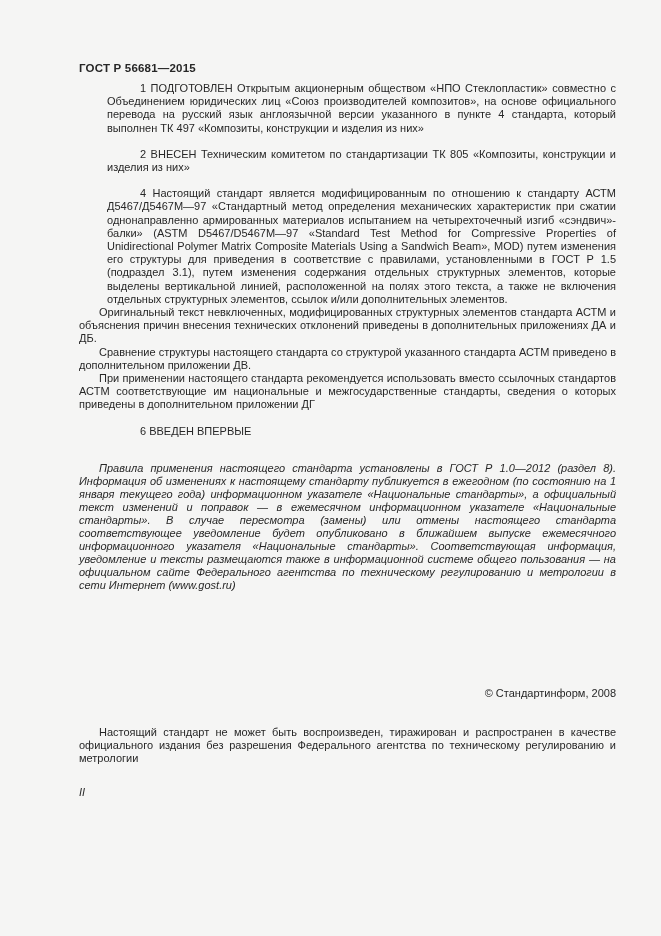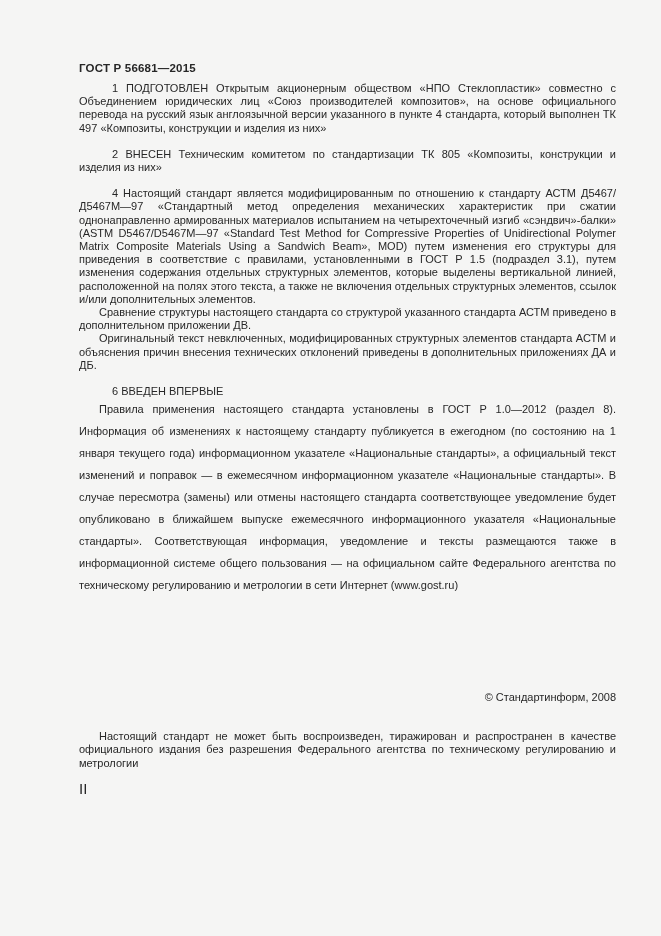--- a/index.html
+++ b/index.html
@@ -38,66 +38,71 @@
   }
   p {
     font-size: 11px;
     line-height: 13.2px;
     text-align: justify;
     margin: 0;
   }
   p.num {
     text-indent: 33px;
     margin-top: 13px;
+    margin-left: 28px;
   }
   p.first {
     margin-top: 8px;
   }
   p.cont {
     text-indent: 20px;
     margin-top: 0;
   }
   p.legal-note {
+    font-style: italic;
     text-indent: 20px;
-    line-height: 22px;
+    margin-top: 24px;
+    line-height: 13px;
   }
   .copyright {
     font-size: 11px;
     text-align: right;
     margin-top: 95px;
   }
   p.repro {
     text-indent: 20px;
     margin-top: 27px;
   }
   .page-number {
-    font-size: 15px;
-    margin-top: 10px;
+    font-size: 11px;
+    margin-top: 21px;
+    font-style: italic;
   }
 </style>
 </head>
 <body>
 
 <div class="page">
   <div class="content">
 
     <div class="doc-code">ГОСТ Р 56681—2015</div>
 
 
     <p class="num first">1  ПОДГОТОВЛЕН Открытым акционерным обществом «НПО Стеклопластик» совместно с Объединением юридических лиц «Союз производителей композитов», на основе официального перевода на русский язык англоязычной версии указанного в пункте 4 стандарта, который выполнен ТК 497 «Композиты, конструкции и изделия из них»</p>
 
     <p class="num">2  ВНЕСЕН Техническим комитетом по стандартизации ТК 805 «Композиты, конструкции и изделия из них»</p>
 
 
     <p class="num">4  Настоящий стандарт является модифицированным по отношению к стандарту АСТМ Д5467/Д5467М—97 «Стандартный метод определения механических характеристик при сжатии однонаправленно армированных материалов испытанием на четырехточечный изгиб «сэндвич»-балки» (ASTM D5467/D5467M—97 «Standard Test Method for Compressive Properties of Unidirectional Polymer Matrix Composite Materials Using a Sandwich Beam», MOD) путем изменения его структуры для приведения в соответствие с правилами, установленными в ГОСТ Р 1.5 (подраздел 3.1), путем изменения содержания отдельных структурных элементов, которые выделены вертикальной линией, расположенной на полях этого текста, а также не включения отдельных структурных элементов, ссылок и/или дополнительных элементов.</p>
 
+    <p class="cont">Оригинальный текст невключенных, модифицированных структурных элементов стандарта АСТМ и объяснения причин внесения технических отклонений приведены в дополнительных приложениях ДА и ДБ.</p>
+
     <p class="cont">Сравнение структуры настоящего стандарта со структурой указанного стандарта АСТМ приведено в дополнительном приложении ДВ.</p>
 
-    <p class="cont">Оригинальный текст невключенных, модифицированных структурных элементов стандарта АСТМ и объяснения причин внесения технических отклонений приведены в дополнительных приложениях ДА и ДБ.</p>
-
+    <p class="cont">При применении настоящего стандарта рекомендуется использовать вместо ссылочных стандартов АСТМ соответствующие им национальные и межгосударственные стандарты, сведения о которых приведены в дополнительном приложении ДГ</p>
 
     <p class="num">6  ВВЕДЕН ВПЕРВЫЕ</p>
 
     <p class="legal-note">Правила применения настоящего стандарта установлены в ГОСТ Р 1.0—2012 (раздел 8). Информация об изменениях к настоящему стандарту публикуется в ежегодном (по состоянию на 1 января текущего года) информационном указателе «Национальные стандарты», а официальный текст изменений и поправок — в ежемесячном информационном указателе «Национальные стандарты». В случае пересмотра (замены) или отмены настоящего стандарта соответствующее уведомление будет опубликовано в ближайшем выпуске ежемесячного информационного указателя «Национальные стандарты». Соответствующая информация, уведомление и тексты размещаются также в информационной системе общего пользования — на официальном сайте Федерального агентства по техническому регулированию и метрологии в сети Интернет (www.gost.ru)</p>
 
     <div class="copyright">© Стандартинформ, 2008</div>
 
     <p class="repro">Настоящий стандарт не может быть воспроизведен, тиражирован и распространен в качестве официального издания без разрешения Федерального агентства по техническому регулированию и метрологии</p>
 
     <div class="page-number">II</div>

